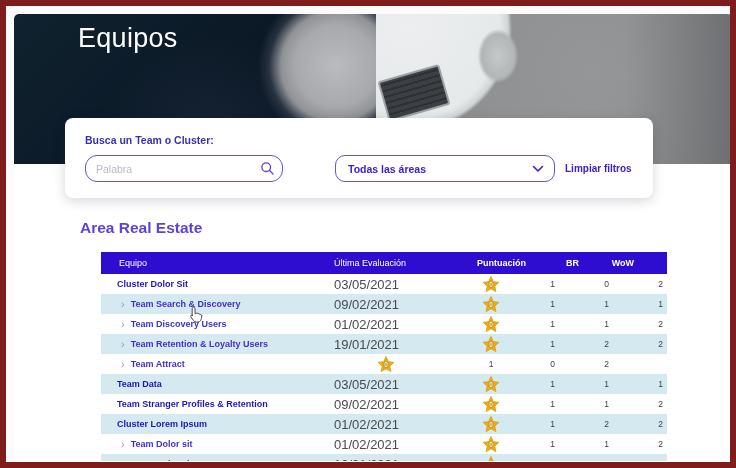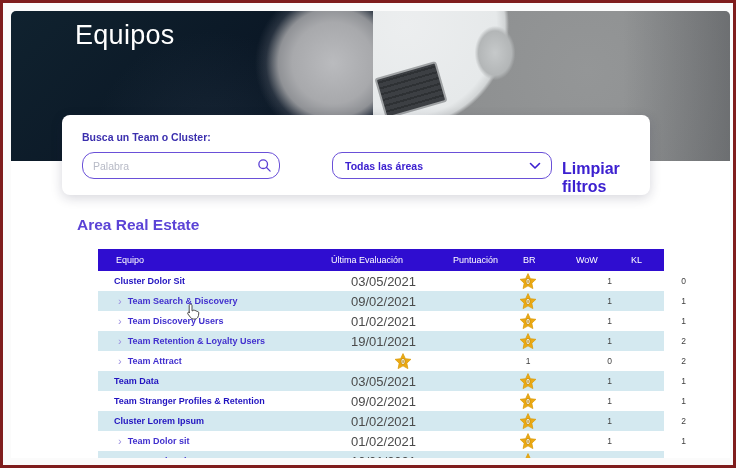--- a/index.html
+++ b/index.html
@@ -1,21 +1,21 @@
 <!DOCTYPE html>
 <html style="--header-bg: #2f0dd0; --row-alt-bg: #d4e9f0; --accent: #6a50d8; --accent-strong: #3c20d0; --accent-dark: #3b2fae; --section-purple: #5b43d6; --name-blue: #2113c0; --subname-blue: #4130ce; --star-gold: #eeab14; --hero-navy: #0b1826;"><head>
 <meta charset="utf-8">
 <style>
   * { margin:0; padding:0; box-sizing:border-box; }
   html,body { background:#ffffff; }
   body { font-family:"Liberation Sans", sans-serif; }
 
   .screen {
     position:relative; width:736px; height:468px;
-    background:#fbfbfb; border:3px solid #7f1d1d; overflow:hidden;
+    background:#fbfbfb; border:6px solid #7f1d1d; overflow:hidden;
   }
   .content {
     position:absolute; left:8px; top:8px; width:719px; height:447px;
     background:#ffffff; overflow:hidden;
   }
 
   
   .hero { position:absolute; left:0; top:0; width:719px; height:150px;
     border-radius:5px 5px 0 0; overflow:hidden; }
   .hero-left {
@@ -67,41 +67,41 @@
 
   .select-box {
     position:absolute; left:270px; top:37px; width:220px; height:27px;
     border:1px solid var(--accent,#6a50d8); border-radius:10px;
     display:flex; align-items:center; justify-content:space-between;
     padding:0 10px 0 12px; cursor:pointer; background:#fff;
   }
   .select-box .sel-text { font-size:10.5px; font-weight:700; color:var(--accent-strong,#3c20d0); }
   .clear-filters {
     position:absolute; left:500px; top:45px;
-    font-size:16px; font-weight:700; color:var(--accent-strong,#3c20d0);
+    font-size:10px; font-weight:700; color:var(--accent-strong,#3c20d0);
     cursor:pointer; text-decoration:none;
   }
 
   
   .section-title {
     position:absolute; left:66px; top:205px;
     font-size:15.5px; font-weight:700; color:var(--section-purple,#5b43d6);
   }
 
   
   .table { position:absolute; left:67px; top:238px; width:586px; }
   .trow, .thead {
     display:grid; grid-template-columns:215px 140px 70px 53px 55px 53px;
     align-items:center;
     margin-left:20px;
   }
   .thead { height:22px; background:var(--header-bg,#2f0dd0); color:#ffffff; font-size:9px; }
   .thead .hc { padding-left:18px; }
-  .thead .hc.center { padding-left:0; text-align:left; }
-  .trow { height:20px; background:#ffffff; font-size:9px; cursor:pointer;gap:20px; }
+  .thead .hc.center { padding-left:0; text-align:right;font-weight:bold; }
+  .trow { height:20px; background:#ffffff; font-size:9px; cursor:pointer; }
   .trow.alt { background:var(--row-alt-bg,#d4e9f0); }
   .c-name { padding-left:16px; display:flex; align-items:center; overflow:hidden; white-space:nowrap; }
   .trow.subteam .c-name { padding-left:20px; }
   .chev { color:#9b8fe0; font-size:11px; font-weight:400; margin-right:6px; line-height:1; }
   .name { font-weight:700; color:var(--name-blue,#2113c0); }
   .trow.subteam .name { color:var(--subname-blue,#4130ce); }
   .c-date { padding-left:18px; color:#4a4a4a; font-size:13px; }
   .c-score { text-align:center; }
   .c-br, .c-wow, .c-kl { text-align:center; color:#3f3f3f; font-size:8.5px; }
 

